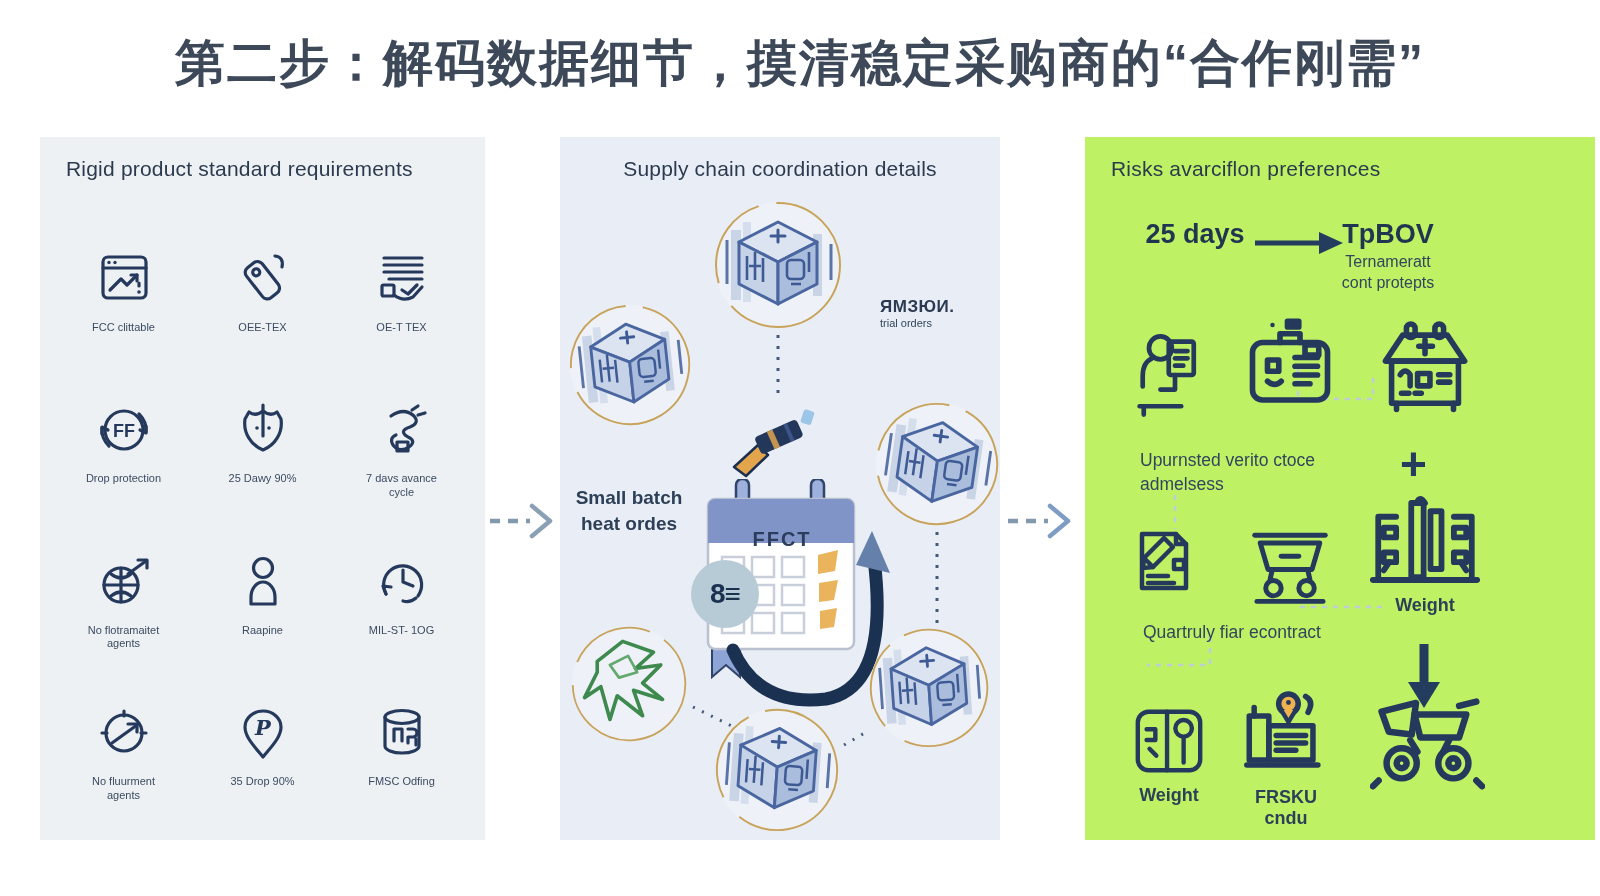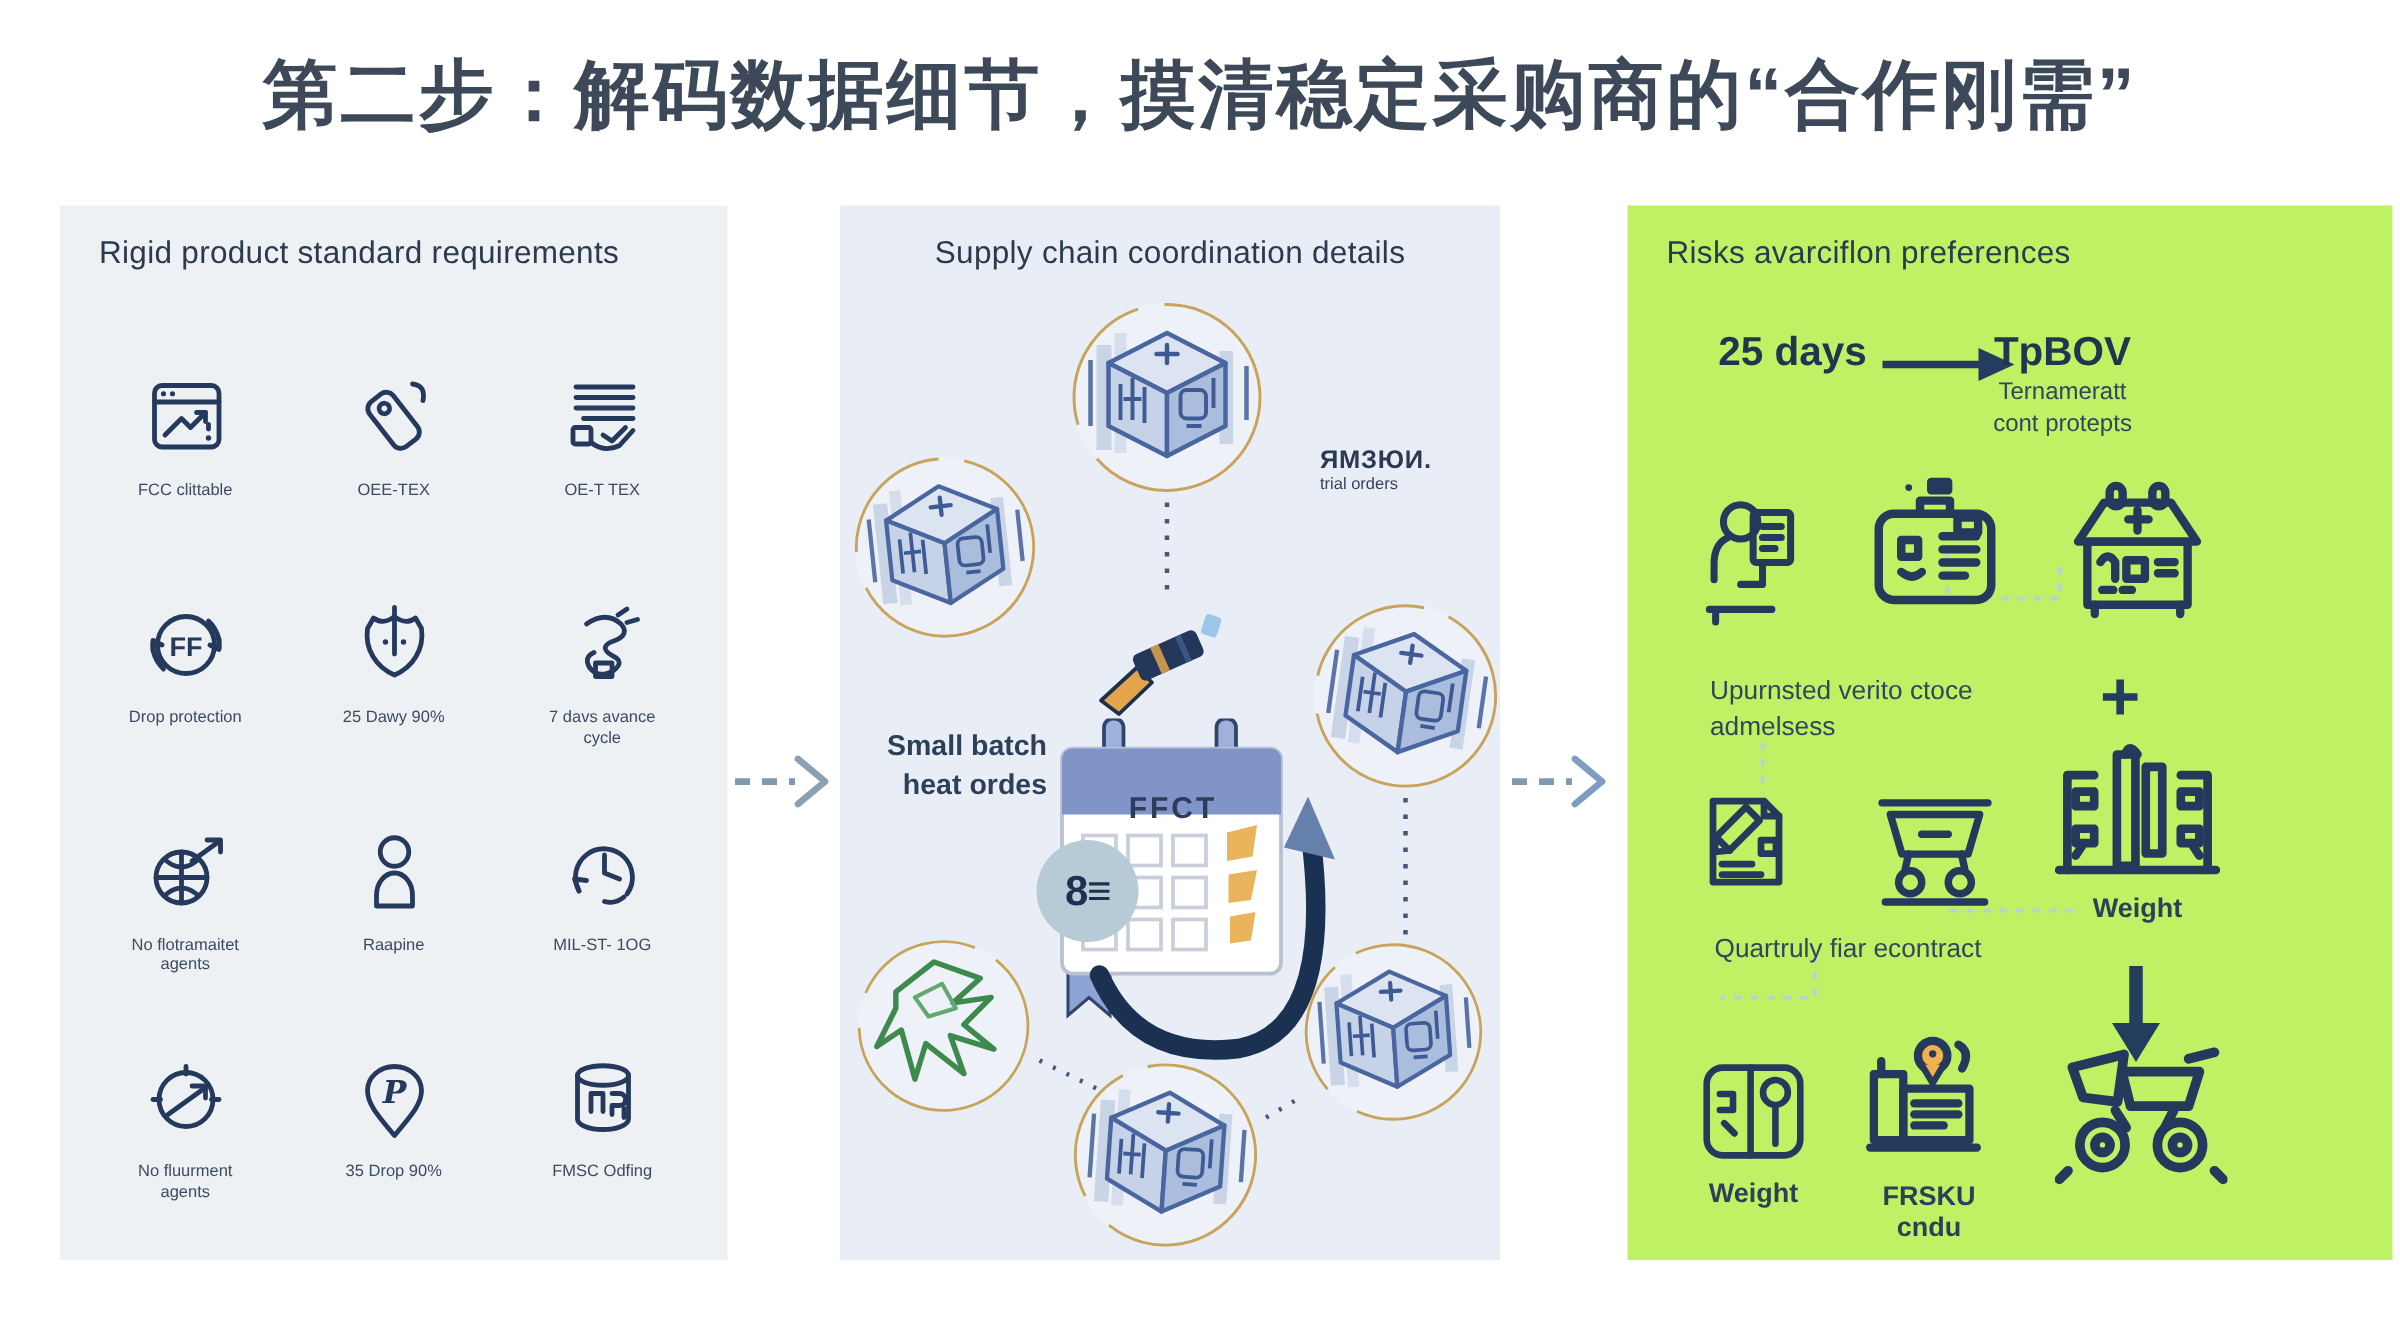--- a/index.html
+++ b/index.html
@@ -29,21 +29,21 @@
   .cell-label{
     margin-top:12px;font-size:11px;font-weight:500;color:#3b4b61;
     text-align:center;line-height:1.25;white-space:pre-line;
   }
   svg{display:block;}
   .abs{position:absolute;}
   .badge{position:absolute;}
   .mid-text{position:absolute;color:#2e4058;}
   .brand{font-size:17px;font-weight:800;color:#2b3a52;letter-spacing:.5px;}
   .trial{font-size:11px;font-weight:500;color:#33445c;}
-  .smallbatch{font-size:19px;font-weight:600;text-align:right;white-space:pre-line;line-height:1.35;}
+  .smallbatch{font-size:19px;font-weight:600;text-align:center;white-space:pre-line;line-height:1.35;}
   .cal-label{position:absolute;text-align:center;font-size:20px;font-weight:800;color:#2c3c5c;letter-spacing:2px;}
   .badge8{
     position:absolute;border-radius:50%;background:#b7cbd6;display:flex;
     align-items:center;justify-content:center;font-size:28px;font-weight:800;color:#1b3150;letter-spacing:-1px;
   }
   
   .lead-block{position:absolute;text-align:center;}
   .lead-title{font-size:27px;font-weight:800;color:#1f3550;}
   .lead-sub{font-size:16px;font-weight:500;color:#33455e;line-height:1.3;white-space:pre-line;margin-top:2px;}
   .caption{position:absolute;font-size:17.5px;font-weight:500;color:#33455e;line-height:1.35;white-space:pre-line;}
@@ -344,21 +344,21 @@
     <path d="M215 470 H 300" stroke-dasharray="5 6"></path>
   </svg>
 
   <div class="lead-block" style="left:30px;top:82px;width:160px">
     <div class="lead-title">25 days</div>
   </div>
   <svg class="abs" style="left:168px;top:92px" width="92" height="28" viewBox="0 0 92 28">
     <line x1="2" y1="14" x2="68" y2="14" stroke="#243c5e" stroke-width="5"></line>
     <polygon points="66,3 90,14 66,25" fill="#243c5e"></polygon>
   </svg>
-  <div class="lead-block" style="left:210px;top:82px;width:160px">
+  <div class="lead-block" style="left:223px;top:82px;width:160px">
     <div class="lead-title">TpBOV</div>
     <div class="lead-sub">Ternameratt
 cont protepts</div>
   </div>
 
   <svg class="abs" style="left:48px;top:188px" width="84" height="100" viewBox="0 0 80 96" fill="none" stroke="#24395c" stroke-width="4.5" stroke-linecap="round" stroke-linejoin="round">
     <circle cx="26" cy="22" r="11"></circle>
     <path d="M18 32 c-7 3 -9 10 -9 17 v10"></path>
     <rect x="34" y="16" width="24" height="32" rx="2"></rect>
     <line x1="40" y1="25" x2="52" y2="25"></line>

